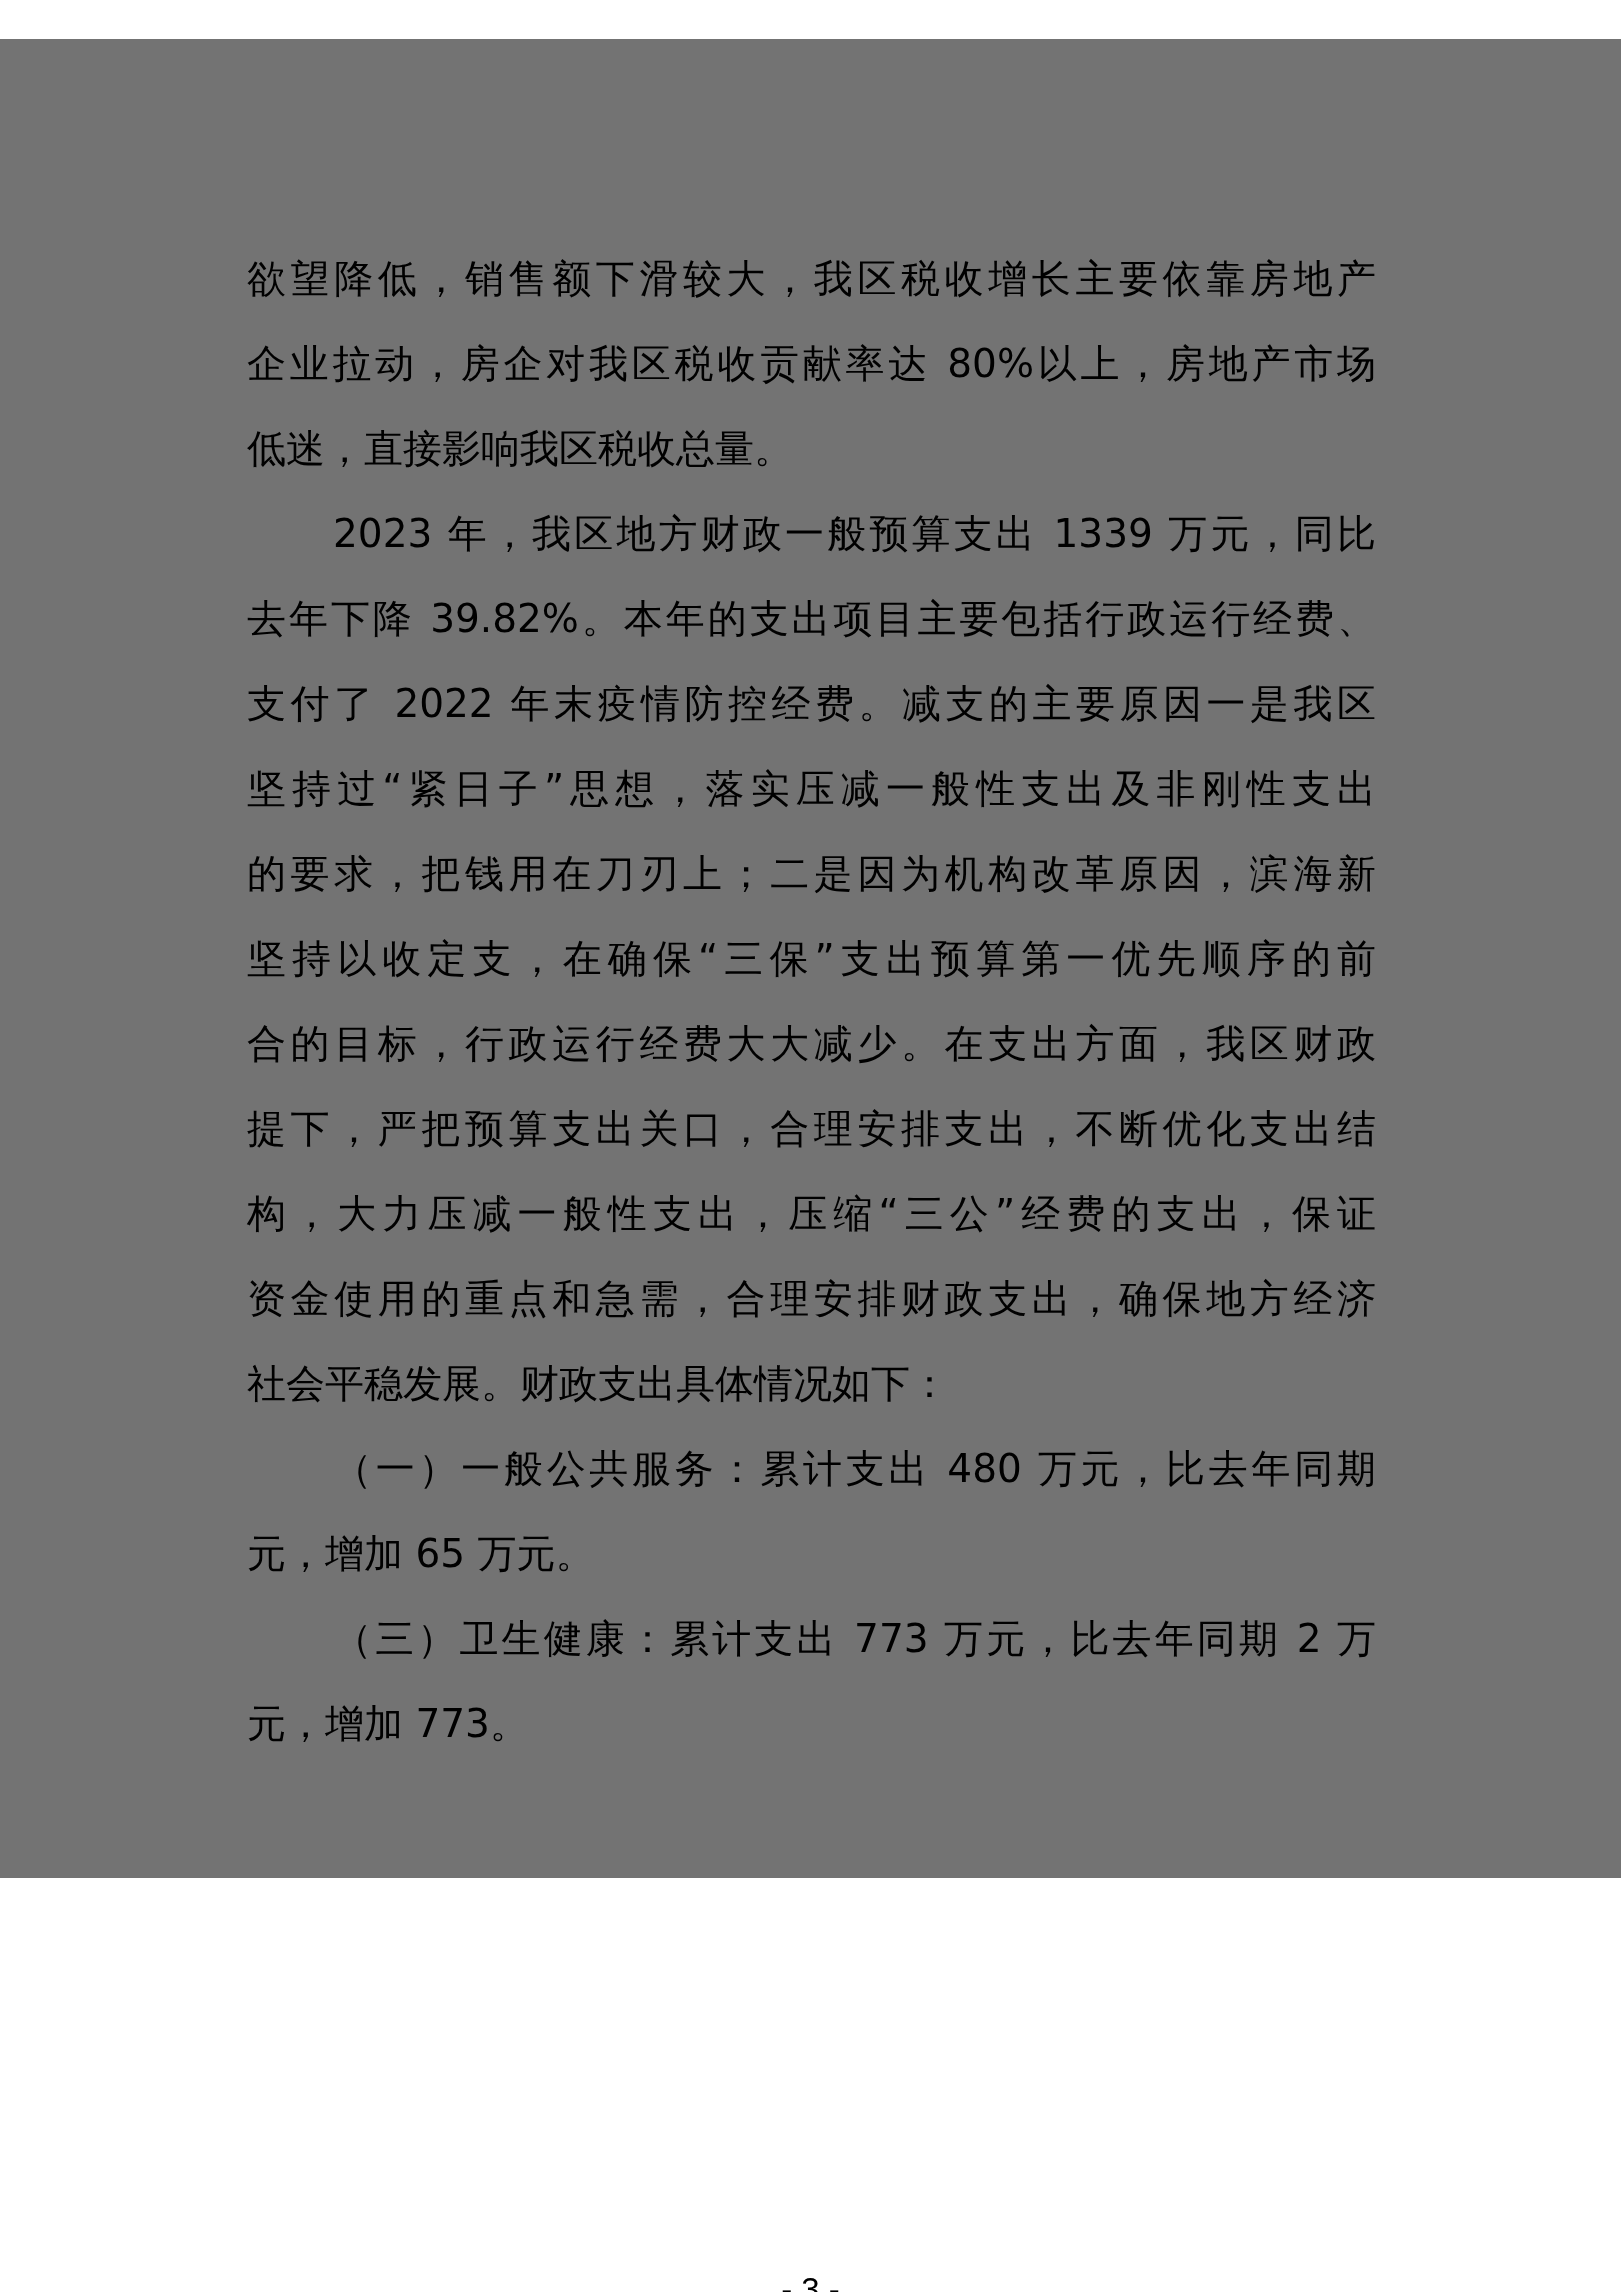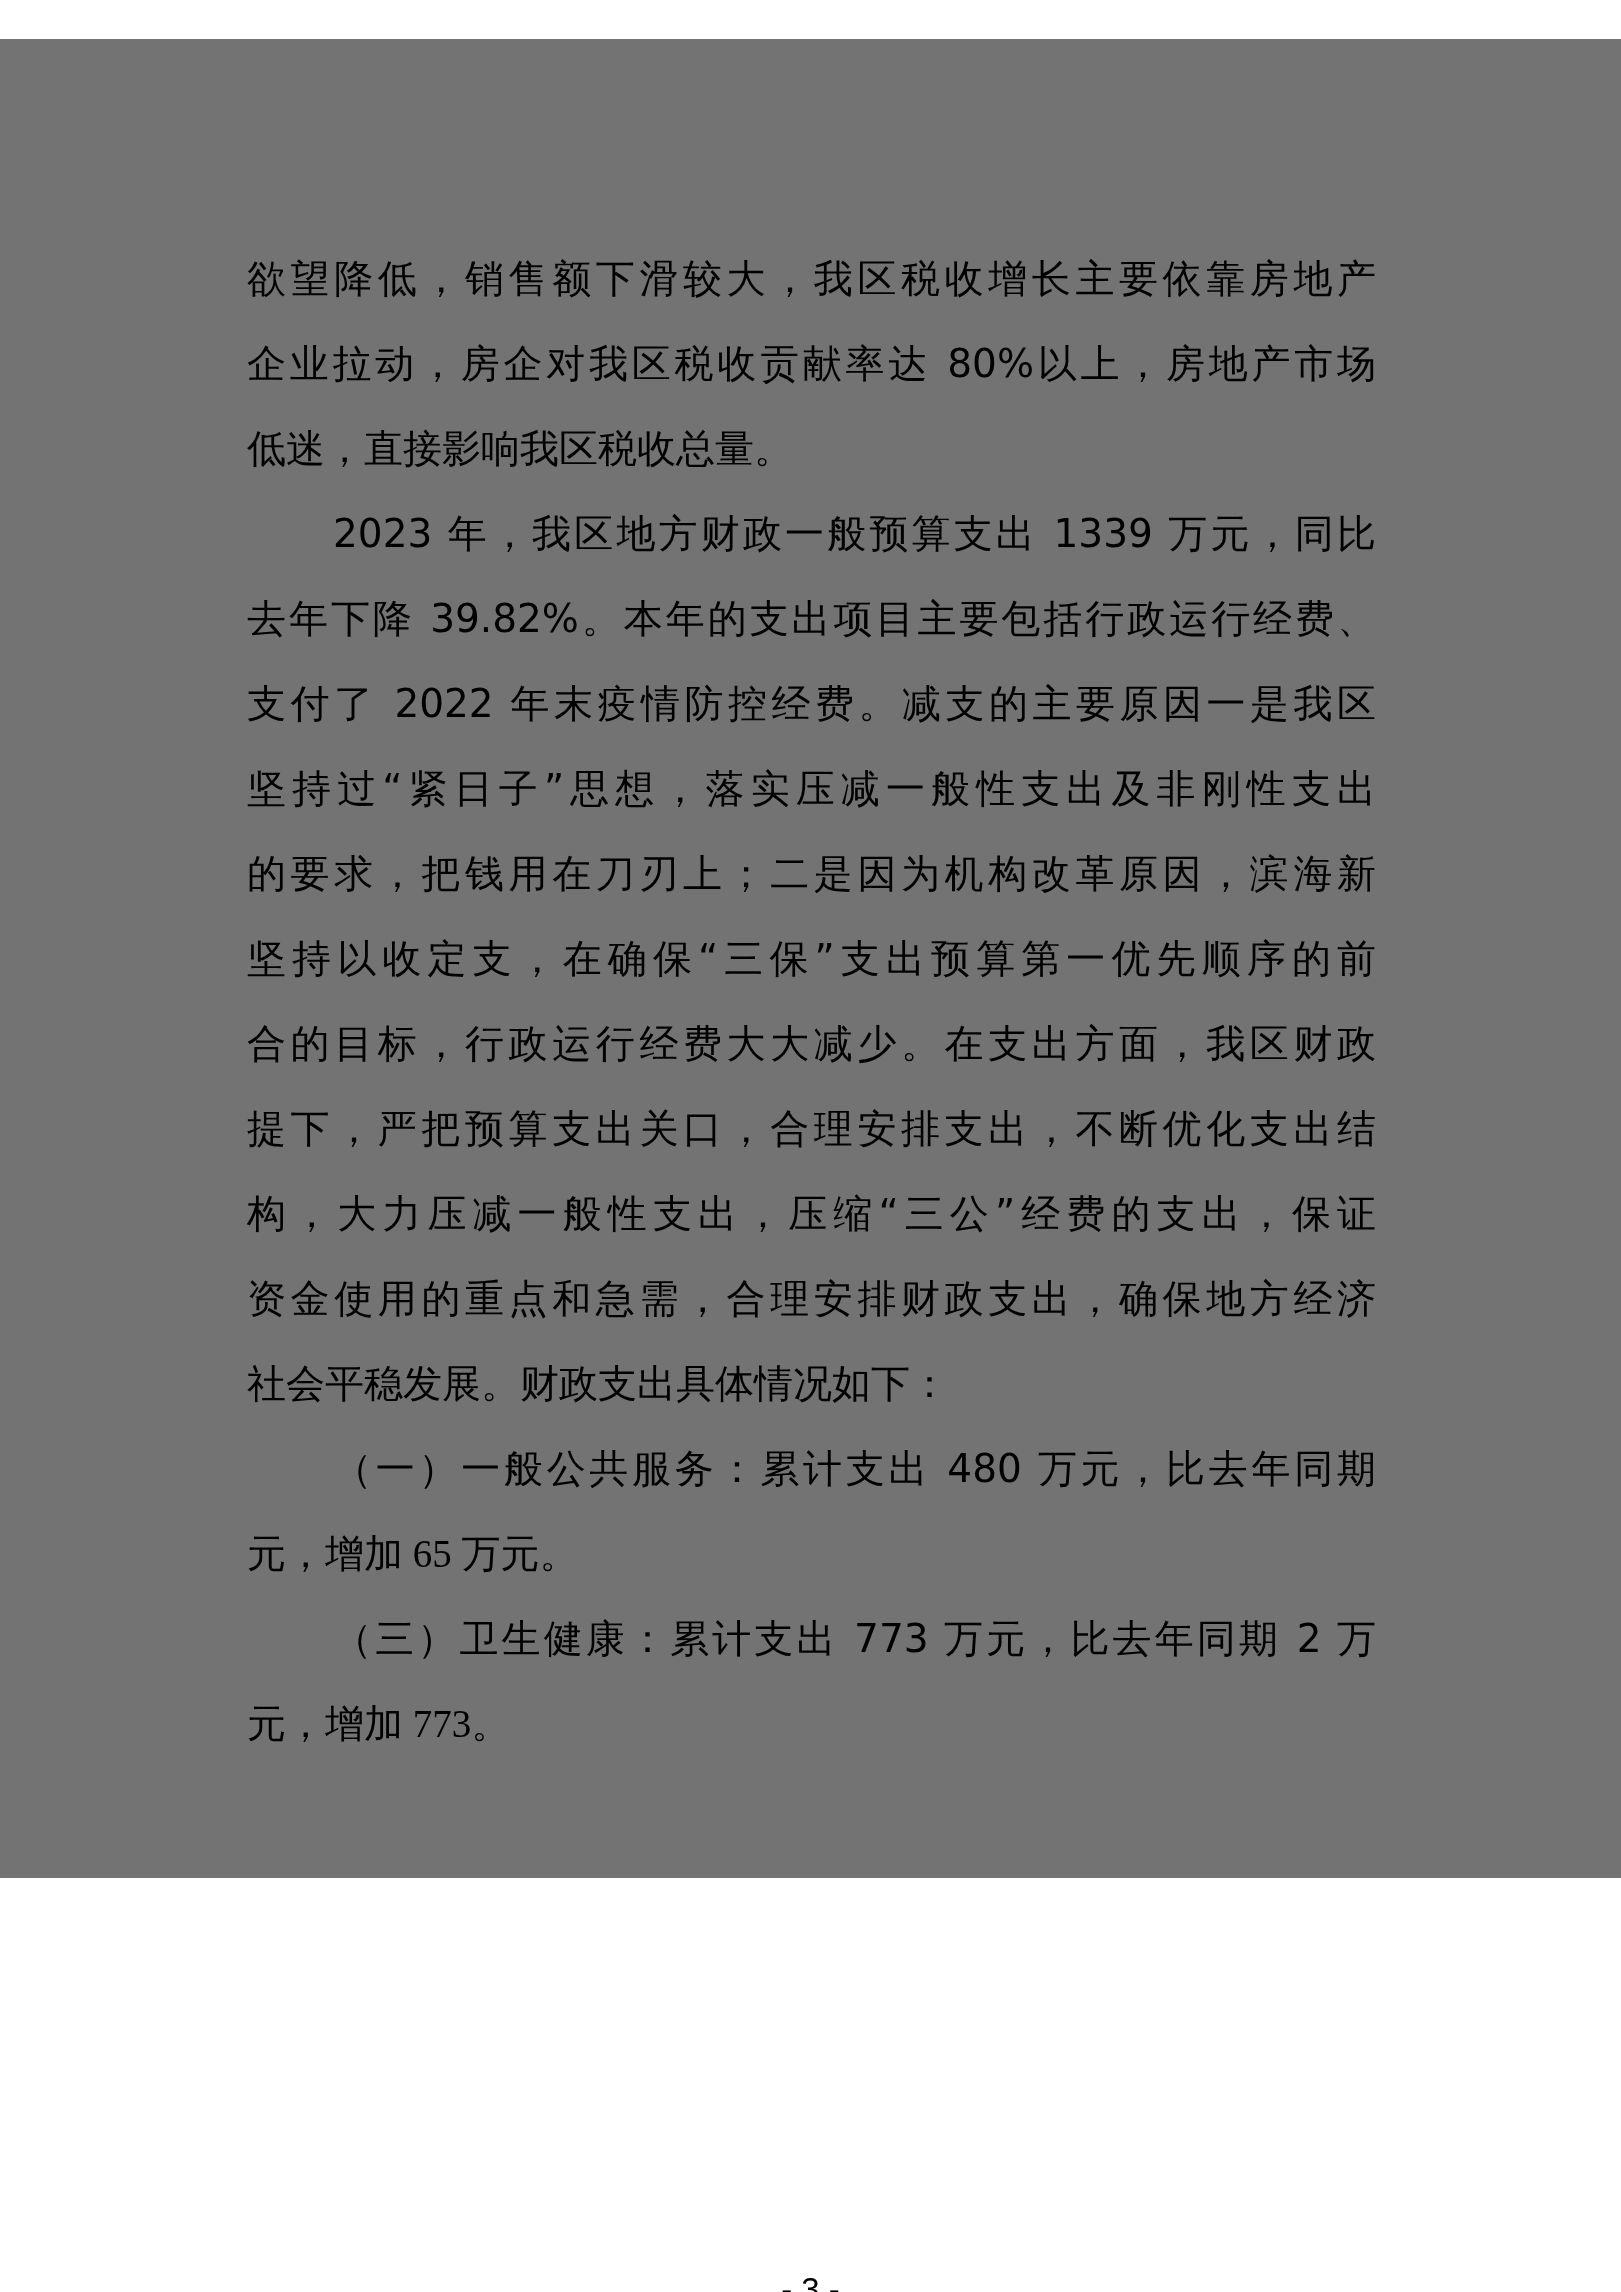--- a/index.html
+++ b/index.html
@@ -2,21 +2,21 @@
 <html><head>
 <meta charset="utf-8">
 <style>
   html, body { margin: 0; padding: 0; background: #ffffff; }
   body { width: 1621px; height: 2293px; position: relative; overflow: hidden;
          font-family: "DejaVu Sans", "Liberation Sans", sans-serif; color: #000000; }
   .page { position: absolute; left: 0; top: 0; width: 1621px; height: 1839px; background: #737373; margin-top: 39px; }
   .body-text { position: absolute; left: 247px; top: 208px; width: 1129px; }
   .line { height: 85px; line-height: 63px; font-size: 39px; white-space: nowrap;
           text-align: justify; text-align-last: justify; letter-spacing: 0; }
-  .line.last { text-align-last: left; font-family: Liberation Serif, serif; }
+  .line.last { text-align-last: left; }
   .line.indent { padding-left: 86px; }
   .line.heading { text-align-last: left; }
   .page-number { position: absolute; left: 0; width: 1621px; top: 2231px; text-align: center;
                  font-family: "Liberation Sans", sans-serif; font-size: 33px; line-height: 39px; }
 </style>
 </head>
 <body>
 
 <div class="page">
   <div class="body-text">

